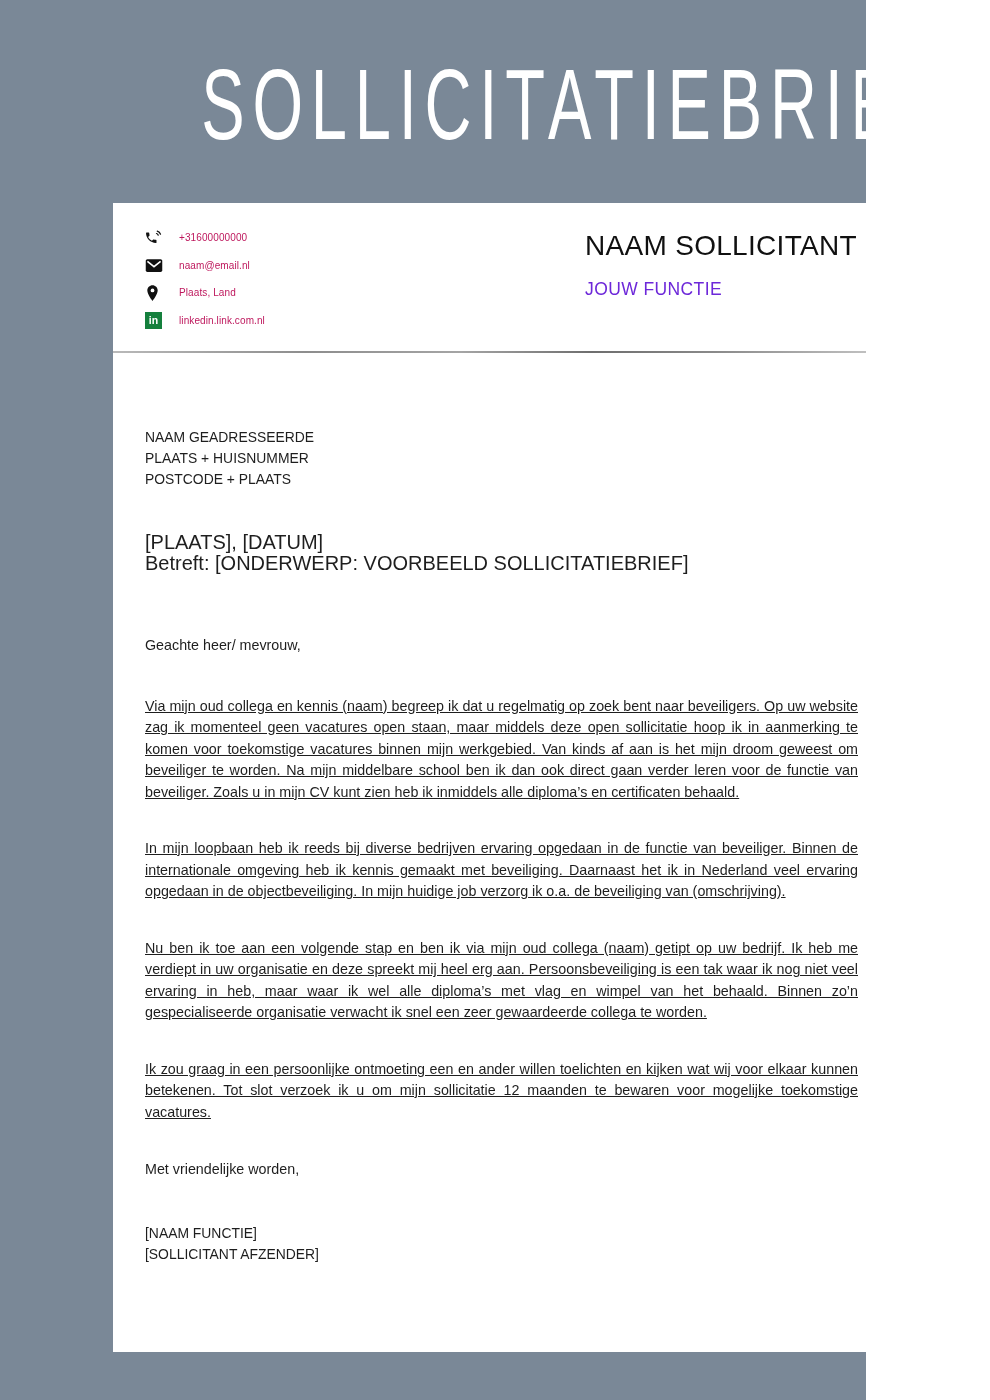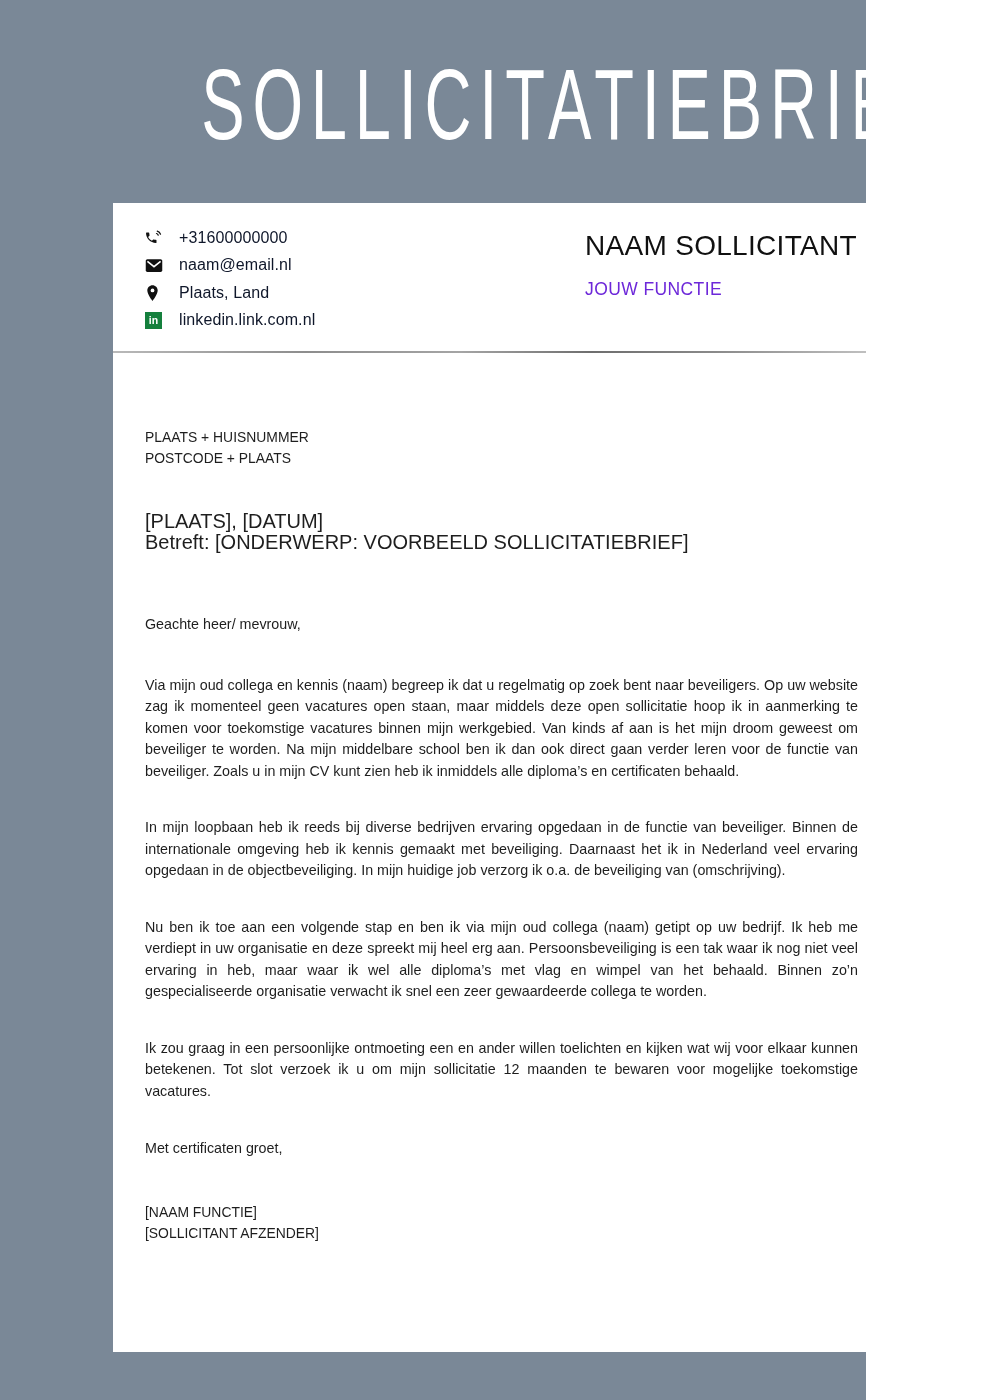--- a/index.html
+++ b/index.html
@@ -62,22 +62,22 @@
     height: 17px;
     margin-bottom: 10.5px;
   }
   .contact-row .ci {
     width: 34px;
     display: flex;
     align-items: center;
   }
   .contact-row .ci svg { display: block; }
   .contact-row .ct {
-    font-size: 16px;
-    color: #0f172a;
+    font-size: 10px;
+    color: #be185d;
     letter-spacing: 0.1px;
   }
   .li-badge {
     width: 17px;
     height: 17px;
     background: #15803d;
     border-radius: 0;
     color: #ffffff;
     font-size: 10.5px;
     font-weight: 700;
@@ -126,20 +126,21 @@
 
   .recipient div, .signature div { line-height: 21px; font-size: 13.9px; }
   .meta { margin-top: 42px; }
   .meta div { line-height: 21px; font-size: 20px; }
 
   .salutation { margin-top: 61px; }
 
   p.para {
     text-align: justify;
     margin-top: 35px;
+    text-decoration: underline;
   }
   p.para.first { margin-top: 39px; }
 
   .closing { margin-top: 36px; }
   .signature { margin-top: 42px; }
 </style>
 </head>
 <body>
 
 <div class="canvas">
@@ -201,37 +202,38 @@
         <div class="applicant-function">JOUW FUNCTIE</div>
       </div>
 
       <div class="divider"></div>
 
     </div>
 
     <div class="letter-body">
 
       <div class="recipient">
+        <div>NAAM GEADRESSEERDE</div>
         <div>PLAATS + HUISNUMMER</div>
         <div>POSTCODE + PLAATS</div>
       </div>
 
       <div class="meta">
         <div>[PLAATS], [DATUM]</div>
         <div>Betreft: [ONDERWERP: VOORBEELD SOLLICITATIEBRIEF]</div>
       </div>
 
       <div class="salutation">Geachte heer/ mevrouw,</div>
 
       <p class="para first">Via mijn oud collega en kennis (naam) begreep ik dat u regelmatig op zoek bent naar beveiligers. Op uw website zag ik momenteel geen vacatures open staan, maar middels deze open sollicitatie hoop ik in aanmerking te komen voor toekomstige vacatures binnen mijn werkgebied. Van kinds af aan is het mijn droom geweest om beveiliger te worden. Na mijn middelbare school ben ik dan ook direct gaan verder leren voor de functie van beveiliger. Zoals u in mijn CV kunt zien heb ik inmiddels alle diploma’s en certificaten behaald.</p>
       <p class="para">In mijn loopbaan heb ik reeds bij diverse bedrijven ervaring opgedaan in de functie van beveiliger. Binnen de internationale omgeving heb ik kennis gemaakt met beveiliging. Daarnaast het ik in Nederland veel ervaring opgedaan in de objectbeveiliging. In mijn huidige job verzorg ik o.a. de beveiliging van (omschrijving).</p>
       <p class="para">Nu ben ik toe aan een volgende stap en ben ik via mijn oud collega (naam) getipt op uw bedrijf. Ik heb me verdiept in uw organisatie en deze spreekt mij heel erg aan. Persoonsbeveiliging is een tak waar ik nog niet veel ervaring in heb, maar waar ik wel alle diploma’s met vlag en wimpel van het behaald. Binnen zo’n gespecialiseerde organisatie verwacht ik snel een zeer gewaardeerde collega te worden.</p>
       <p class="para">Ik zou graag in een persoonlijke ontmoeting een en ander willen toelichten en kijken wat wij voor elkaar kunnen betekenen. Tot slot verzoek ik u om mijn sollicitatie 12 maanden te bewaren voor mogelijke toekomstige vacatures.</p>
 
-      <div class="closing">Met certificaten groet,</div>
+      <div class="closing">Met vriendelijke worden,</div>
 
       <div class="signature">
         <div>[NAAM FUNCTIE]</div>
         <div>[SOLLICITANT AFZENDER]</div>
       </div>
 
     </div>
   </div>
 </div>
 

